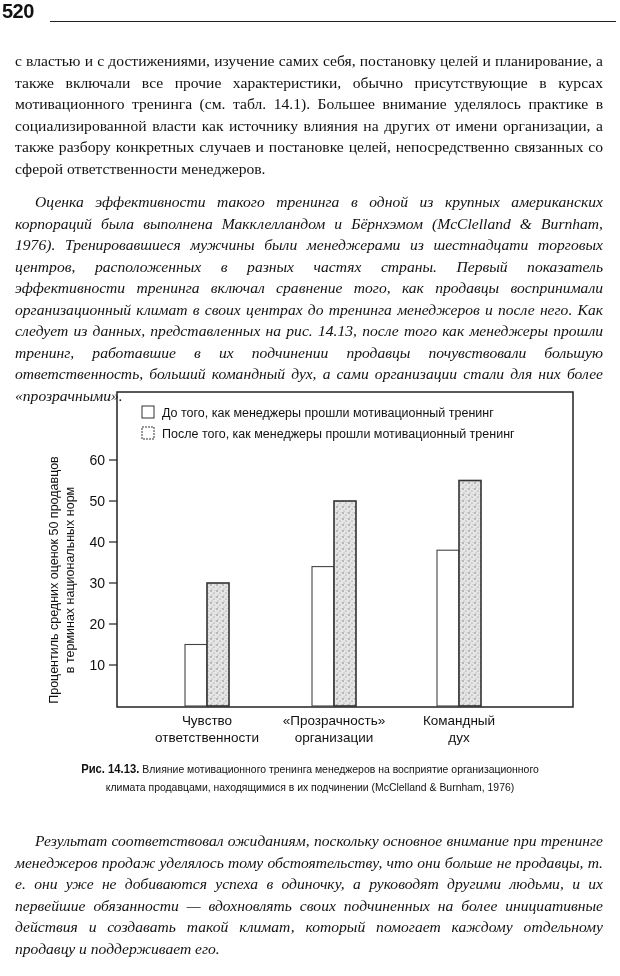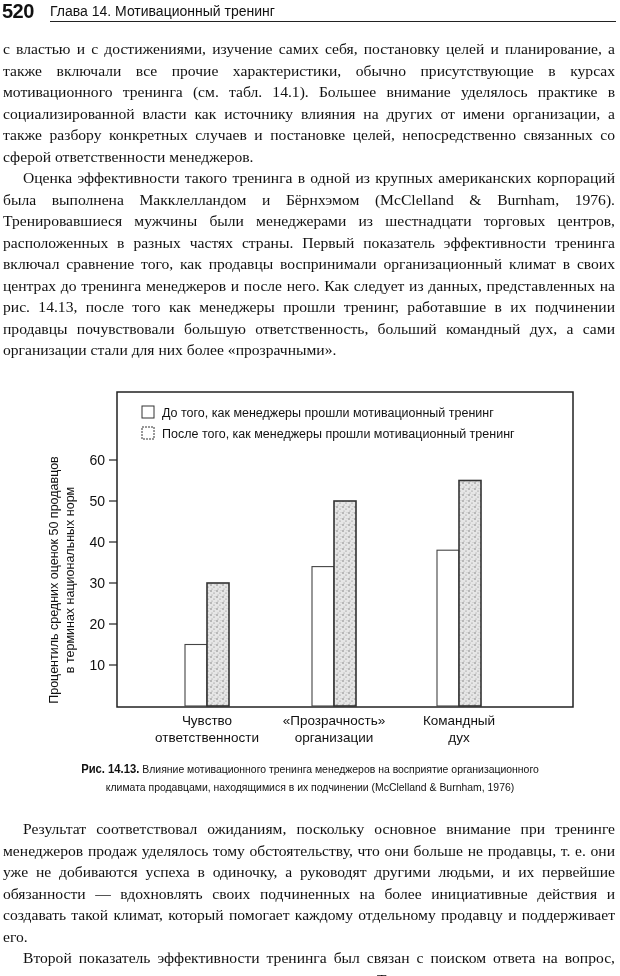--- a/index.html
+++ b/index.html
@@ -2,35 +2,34 @@
 <html><head>
 <meta charset="utf-8">
 <style>
   html, body { margin: 0; padding: 0; background: #ffffff; }
   body { width: 620px; height: 976px; position: relative; overflow: hidden; color: #111; }
   .header { position: absolute; left: 0; top: 0; width: 620px; height: 24px; }
   .page-num { position: absolute; left: 2px; top: 0px; font-family: "Liberation Sans", sans-serif; font-weight: bold; font-size: 20px; letter-spacing: -0.5px; }
   .running-head { position: absolute; left: 50px; top: 3px; font-family: "Liberation Sans", sans-serif; font-size: 14px; }
   .head-rule { position: absolute; left: 50px; top: 21px; width: 566px; height: 0; border-top: 1.5px solid #222; }
   .body-text { position: absolute; left: 3px; width: 612px; font-family: "Liberation Serif", serif; font-size: 15.6px; line-height: 21.5px; text-align: justify; }
-  .body-text p { margin: 0; }
-  .body-text p.indent { text-indent: 20px; }
+  .body-text p { margin: 12px; }
+  .body-text p.indent { text-indent: 20px; font-style: italic; }
   #para-block-1 { top: 38px; }
   #para-block-3 { top: 818px; }
   .chart-wrap { position: absolute; left: 0; top: 380px; width: 620px; height: 380px; }
   .caption { position: absolute; left: 40px; top: 760px; width: 540px; text-align: center; font-family: "Liberation Sans", sans-serif; font-size: 11.6px; line-height: 18px; transform: scaleX(0.9); transform-origin: center top; }
   .caption b { font-weight: bold; font-size: 12.5px; }
   svg text { font-family: "Liberation Sans", sans-serif; fill: #111; }
 </style>
 </head>
 <body>
 
 <div class="header">
   <span class="page-num">520</span>
-  <span class="running-head">Глава 14. Мотивационный тренинг</span>
   <div class="head-rule"></div>
 </div>
 
 <div class="body-text" id="para-block-1">
   <p>с властью и с достижениями, изучение самих себя, постановку целей и планирование, а также включали все прочие характеристики, обычно присутствующие в курсах мотивационного тренинга (см. табл. 14.1). Большее внимание уделялось практике в социализированной власти как источнику влияния на других от имени организации, а также разбору конкретных случаев и постановке целей, непосредственно связанных со сферой ответственности менеджеров.</p>
   <p class="indent">Оценка эффективности такого тренинга в одной из крупных американских корпораций была выполнена Макклелландом и Бёрнхэмом (McClelland &amp; Burnham, 1976). Тренировавшиеся мужчины были менеджерами из шестнадцати торговых центров, расположенных в разных частях страны. Первый показатель эффективности тренинга включал сравнение того, как продавцы воспринимали организационный климат в своих центрах до тренинга менеджеров и после него. Как следует из данных, представленных на рис. 14.13, после того как менеджеры прошли тренинг, работавшие в их подчинении продавцы почувствовали большую ответственность, больший командный дух, а сами организации стали для них более «прозрачными».</p>
 </div>
 
 <div class="chart-wrap">
   <svg id="chart" width="620" height="380" viewBox="0 0 620 380">

